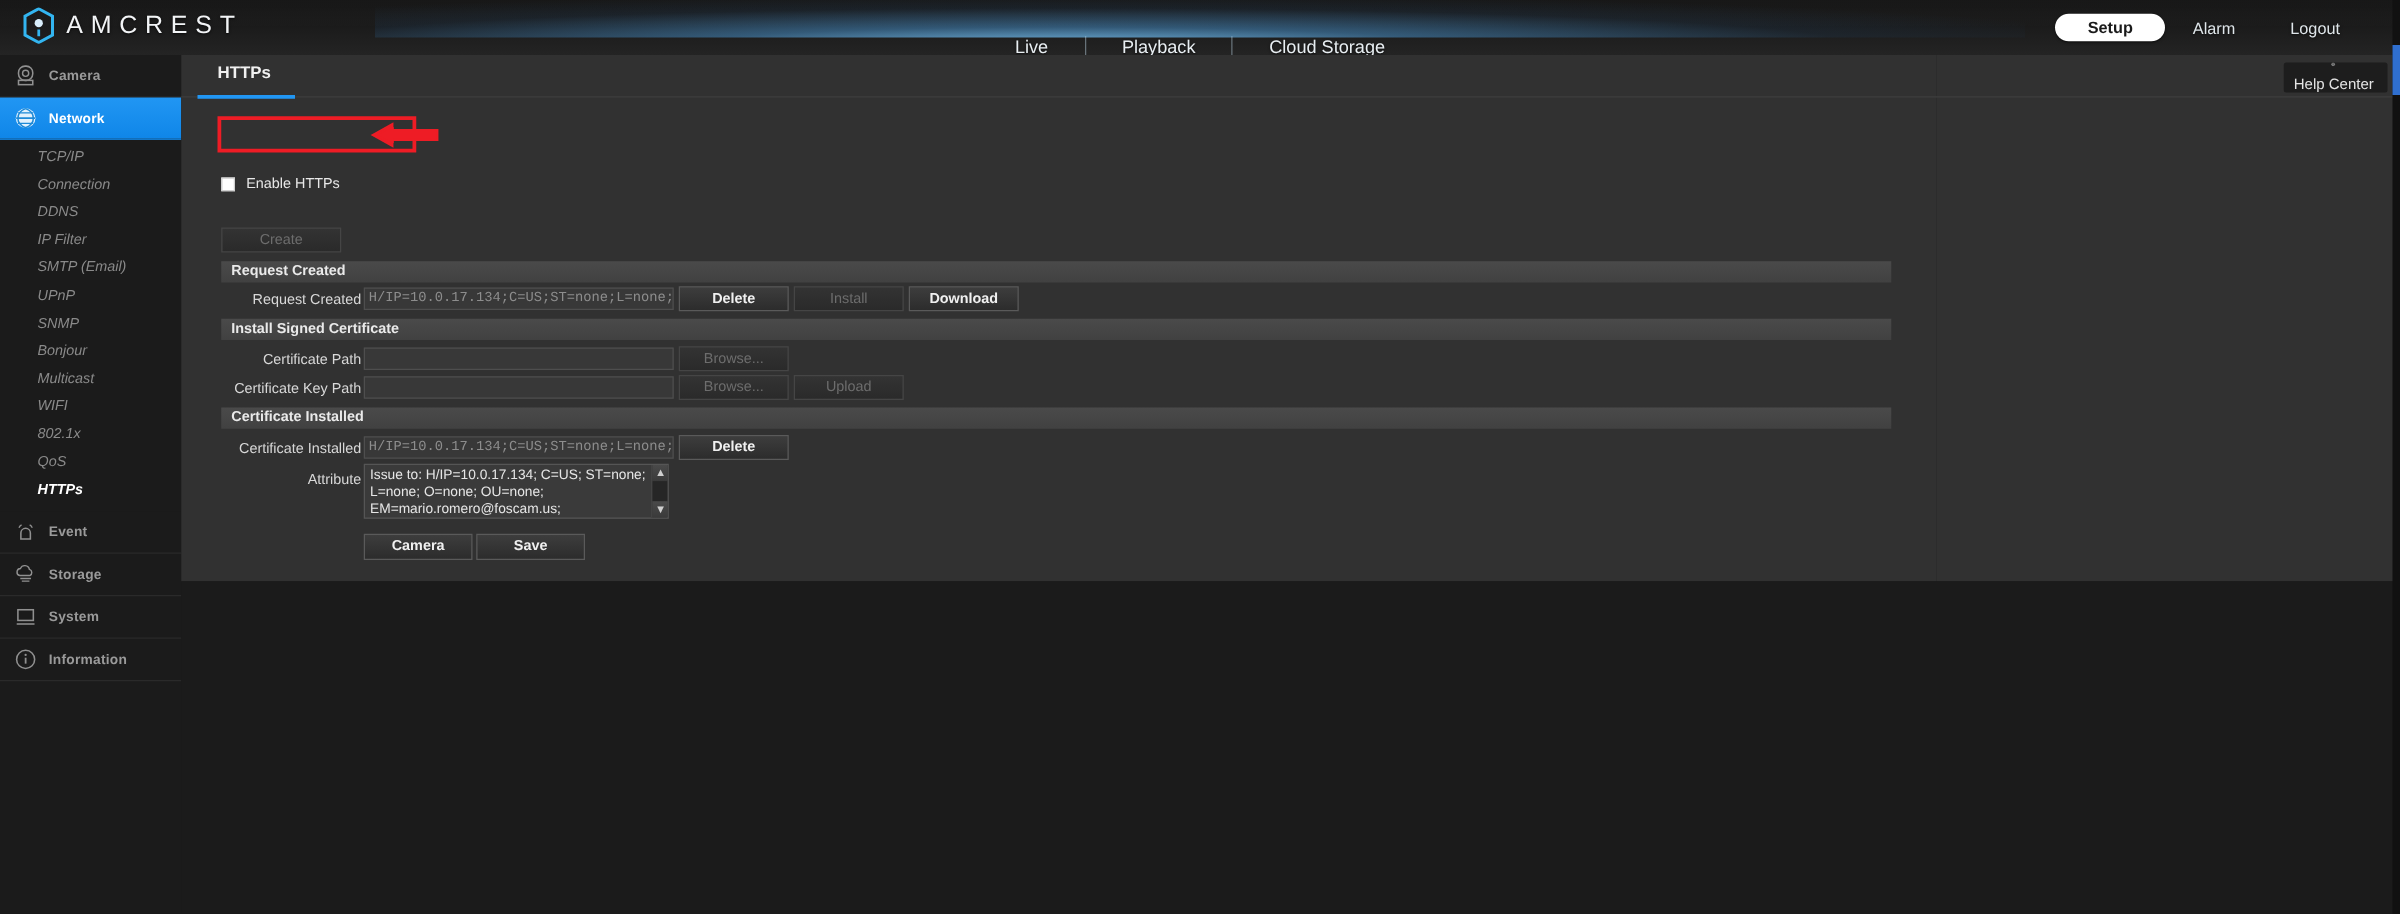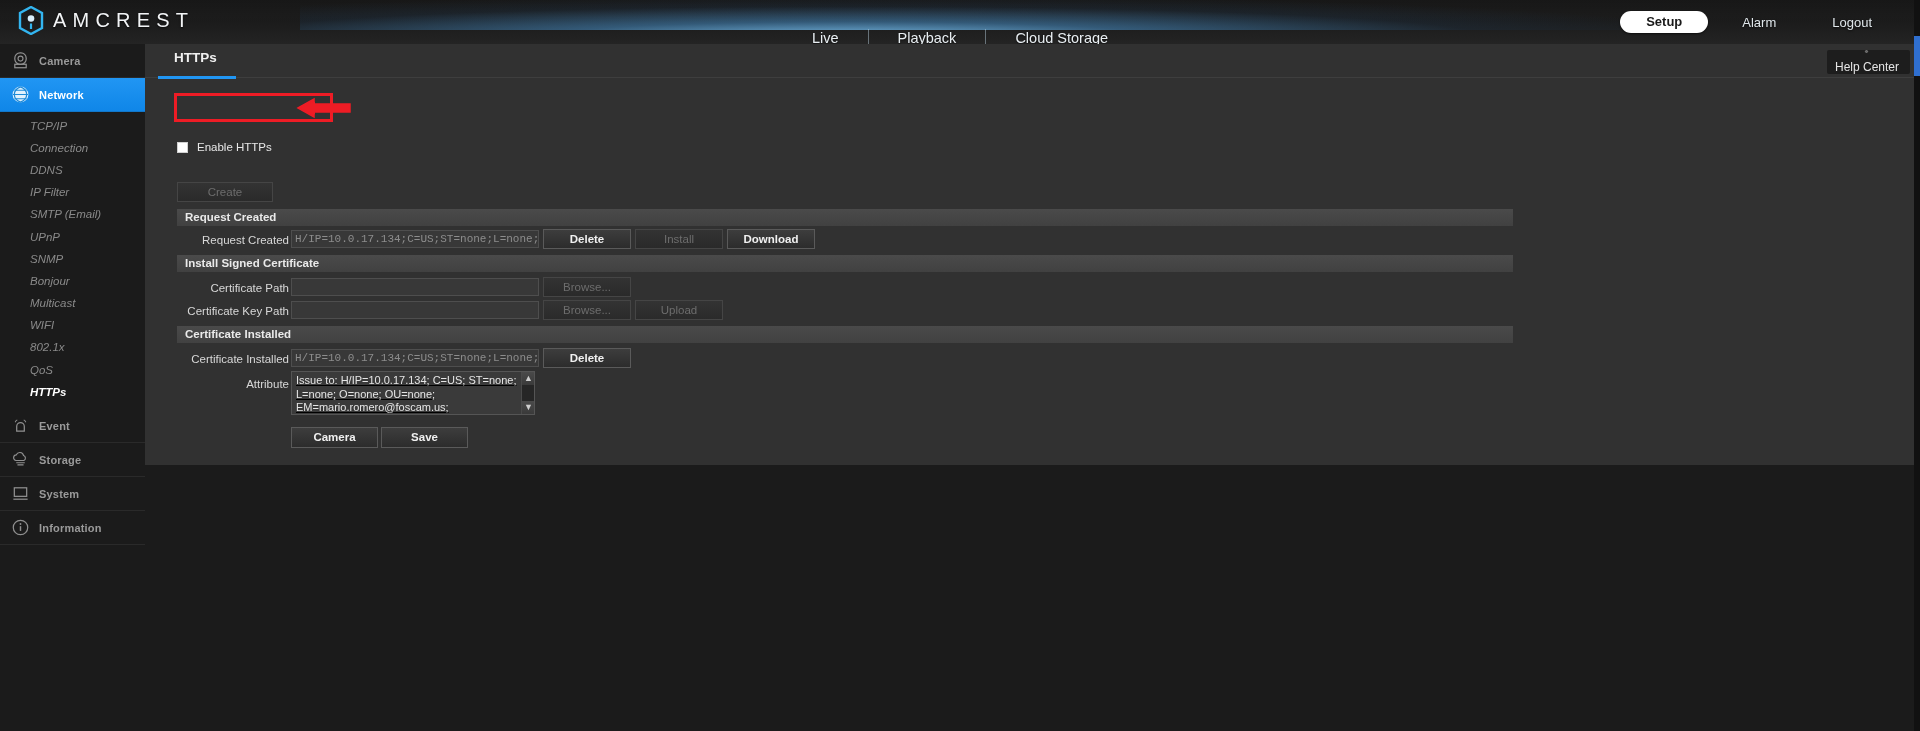--- a/index.html
+++ b/index.html
@@ -37,21 +37,21 @@
     position: absolute; left: 0; top: 16px; width: 1920px; height: 44px;
     display: flex; align-items: center; justify-content: center; gap: 0;
   }
   .nav-main a {
     color: #e8eef2; font-size: 14.5px; text-decoration: none; padding: 0 29px;
     line-height: 20px; text-shadow: 0 1px 2px rgba(0,0,0,0.65);
   }
   .nav-sep { width: 1px; height: 18px; background: rgba(190,215,230,0.45); }
   .nav-right {
     position: absolute; right: 26px; top: 0; height: 44px;
-    display: flex; align-items: center; gap: 12px;
+    display: flex; align-items: center; gap: 0;
   }
   .btn-setup {
     background: #ffffff; color: #1a1a1a; font-size: 13px; font-weight: bold;
     border-radius: 11px; padding: 4px 26px; line-height: 14px;
     box-shadow: 0 1px 2px rgba(0,0,0,0.6);
   }
   .nav-right a {
     color: #dfe6ea; font-size: 13px; text-decoration: none; padding: 0 22px;
     text-shadow: 0 1px 2px rgba(0,0,0,0.65);
   }
@@ -319,21 +319,21 @@
     <div class="btn disabled" style="left:490px; top:222px; width:88px;">Upload</div>
 
     <div class="sec-head" style="top:248px;">Certificate Installed</div>
 
     <div class="row-label" style="left:24px; top:273px; width:120px;">Certificate Installed</div>
     <div class="fld" style="left:146px; top:271px; width:248px;">H/IP=10.0.17.134;C=US;ST=none;L=none;O=none;</div>
     <div class="btn" style="left:398px; top:270px; width:88px;">Delete</div>
 
     <div class="row-label" style="left:32px; top:298px; width:112px;">Attribute</div>
 
-    <div style="position:absolute; left:146px; top:293px; width:244px; height:44px; background:#3a3a3a; border:1px solid #555; overflow:hidden;text-decoration:underline;">
+    <div style="position:absolute; left:146px; top:293px; width:244px; height:44px; background:#3a3a3a; border:1px solid #555; overflow:hidden;">
       <div class="attr-lines">
         <div>Issue to: H/IP=10.0.17.134; C=US; ST=none;</div>
         <div>L=none; O=none; OU=none;</div>
         <div>EM=mario.romero@foscam.us;</div>
       </div>
       <div class="attr-scroll">
         <div class="sb-arrow">▲</div>
         <div class="sb-track"></div>
         <div class="sb-arrow">▼</div>
       </div>

